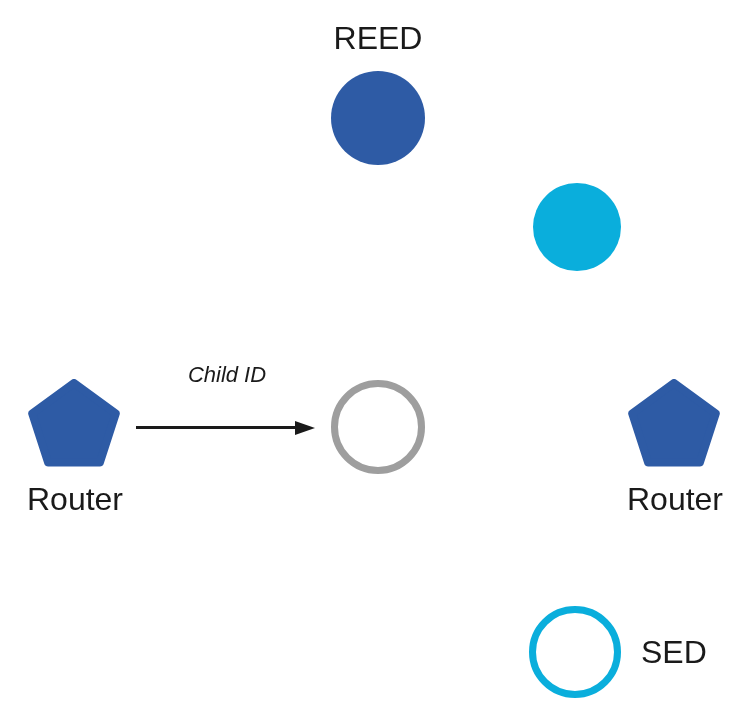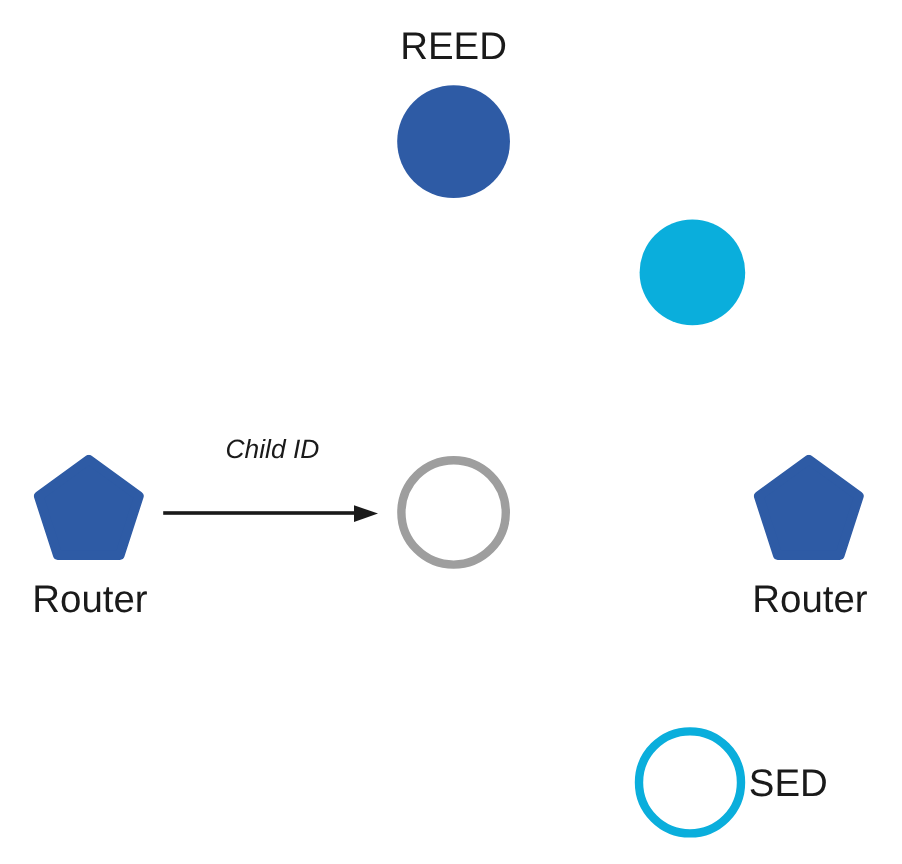--- a/index.html
+++ b/index.html
@@ -82,15 +82,15 @@
   <div class="arrow-head" style="left: 295px; top: 421px; border-left-color: rgb(26, 26, 26);"></div>
 
   <div class="circle-node" style="left: 331px; top: 380px; width: 94px; height: 94px; border: 7px solid rgb(158, 158, 158);"></div>
 
   <svg class="pentagon-node" style="left: 628px; top: 379px; color: rgb(46, 91, 165);" width="92" height="88" viewBox="0 0 92 88">
     <polygon points="46,4 87.8,34.4 71.9,83.6 20.1,83.6 4.2,34.4" fill="currentColor" stroke="currentColor" stroke-width="8" stroke-linejoin="round"></polygon>
   </svg>
   <div class="node-label label-center" style="left:605px; top:477px; width:140px;">Router</div>
 
   <div class="circle-node" style="left: 529px; top: 606px; width: 92px; height: 92px; border: 7px solid rgb(10, 174, 220);"></div>
-  <div class="node-label" style="left:624px; top:630px;">SED</div>
+  <div class="node-label" style="left:641px; top:630px;">SED</div>
 
 </div>
 
 </body></html>

